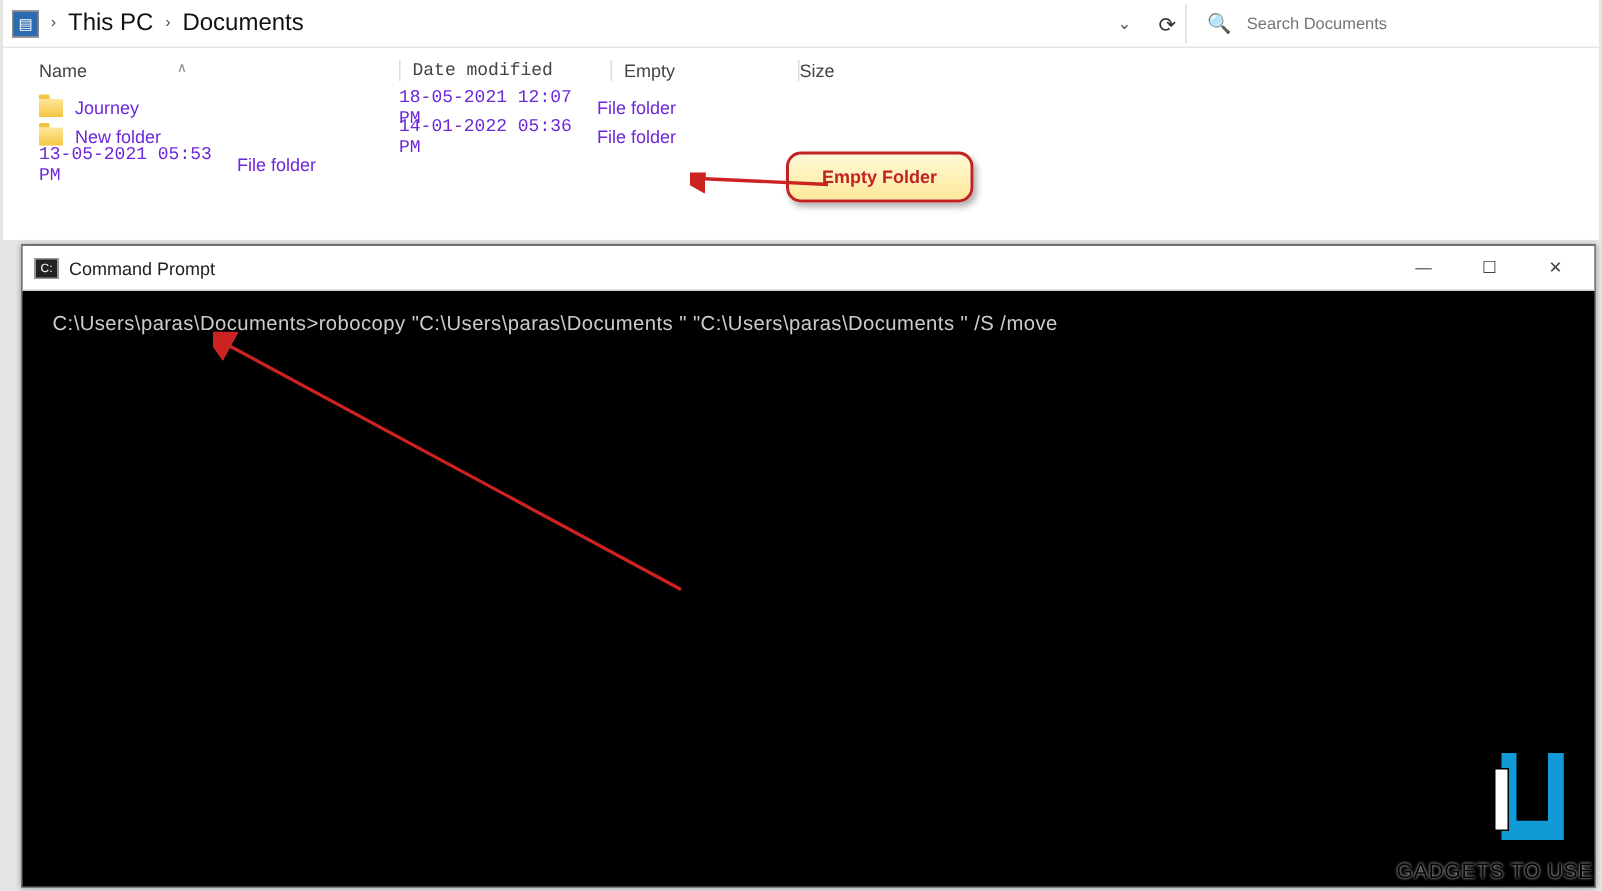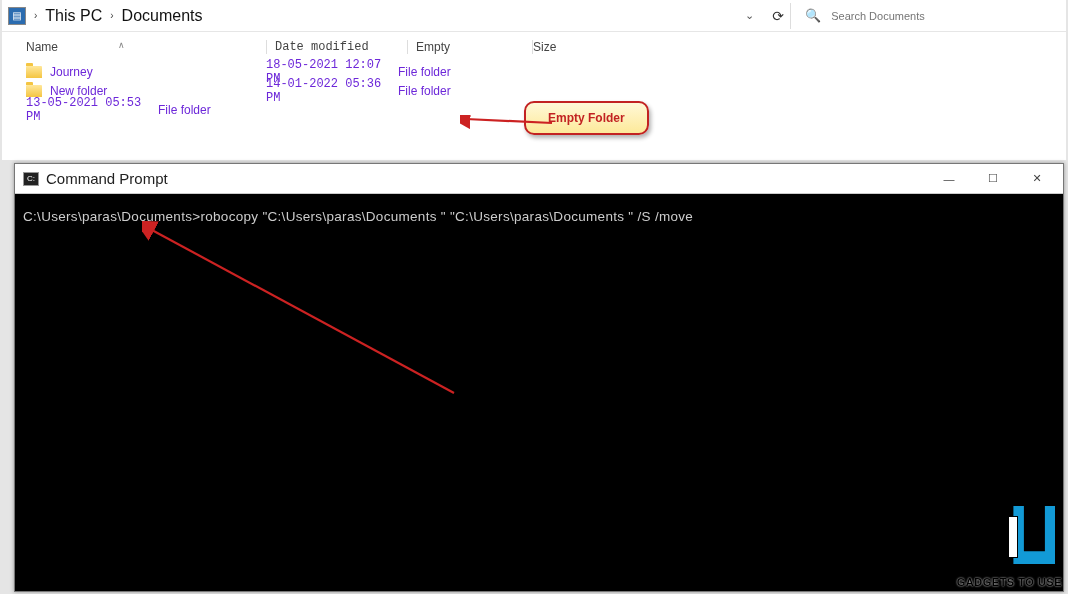--- a/index.html
+++ b/index.html
@@ -119,30 +119,30 @@
   border-bottom: 1px solid #ccc;
 }
 .cmd-ico {
   width: 16px; height: 14px;
   background: #222;
   border: 1px solid #999;
   display: inline-flex; align-items: center; justify-content: center;
   color: #fff; font-size: 8px;
   margin-right: 7px;
 }
-.cmd-title-text { font-size: 15px; color: #222; }
+.cmd-title-text { font-size: 12px; color: #222; }
 .cmd-controls { margin-left: auto; display: flex; }
 .cmd-btn {
   width: 44px; height: 28px;
   display: flex; align-items: center; justify-content: center;
   font-size: 11px; color: #444;
 }
 
 .cmd-body {
-  padding: 14px 8px;
+  padding: 14px 20px;
   font-family: 'Consolas', monospace;
   font-size: 13.5px;
   color: #ccc;
   letter-spacing: 0.3px;
   white-space: pre;
 }
 
 .arrow-red-2 {
   position: absolute;
   left: 142px; top: 221px;
@@ -181,22 +181,22 @@
 }
 .wm-1 {
   position: absolute;
   left: 45px; top: 10px;
   width: 10px; height: 42px;
   background: #fff;
   border: 1px solid #000;
 }
 .wm-text {
   font-family: Arial, sans-serif;
-  font-size: 11px;
-  font-weight: bold;
+  font-size: 14px;
+  font-weight: normal;
   letter-spacing: 0.5px;
   color: #000;
   text-shadow: 0 0 2px #fff;
   margin-top: 10px;
 }
 </style>
 </head>
 <body>
 
 <div class="explorer">

